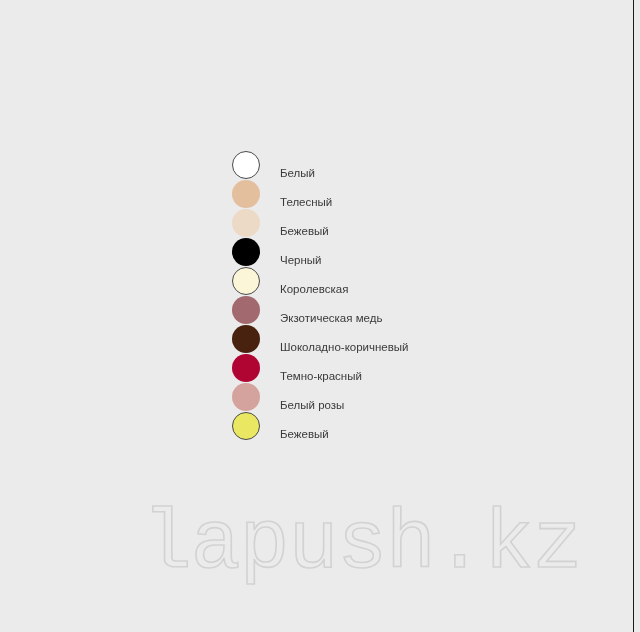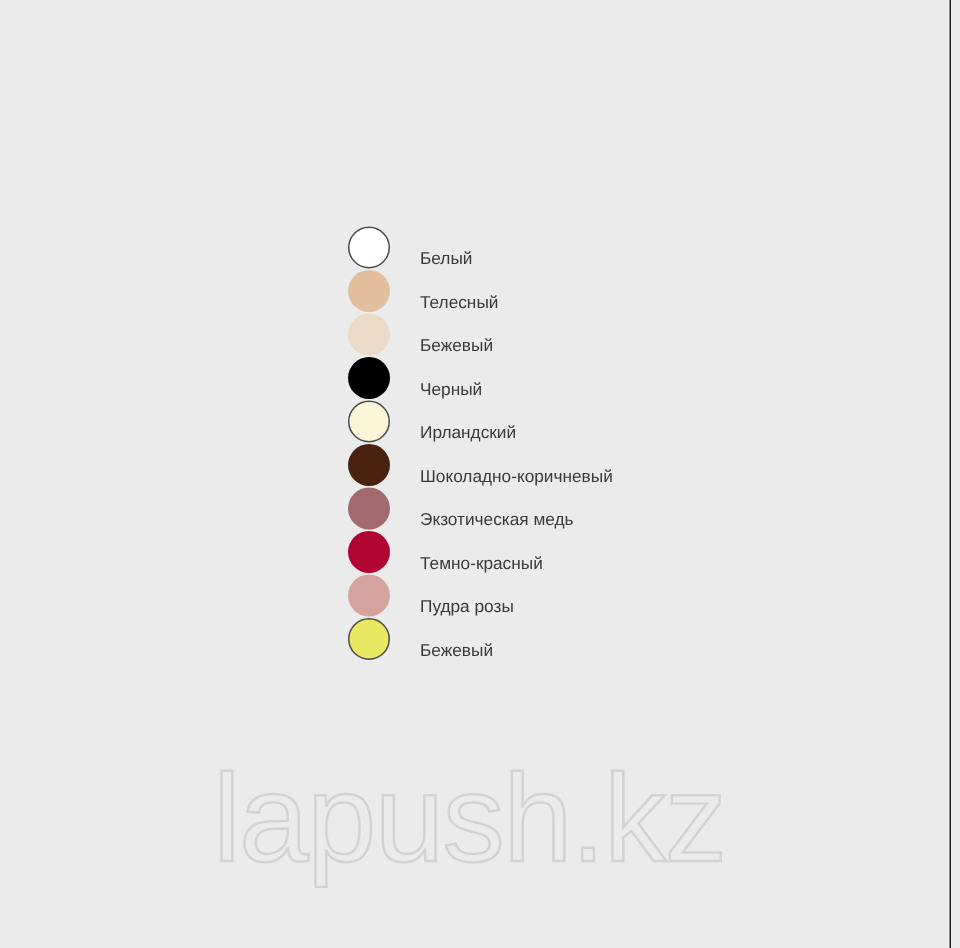--- a/index.html
+++ b/index.html
@@ -65,21 +65,21 @@
     white-space: nowrap;
     position: relative;
     z-index: 3;
   }
   
   #watermark {
     position: absolute;
     left: 142px;
     top: 498px;
     font-size: 83px;
-    font-family: Liberation Sans, sans-serif;
+    font-family: Liberation Mono, monospace;
     font-weight: 400;
     letter-spacing: -1px;
     color: transparent;
     -webkit-text-stroke: 1.6px #d2d2d2;
     white-space: nowrap;
     z-index: 1;
     pointer-events: none;
     user-select: none;
     text-align: right;
   }
@@ -113,45 +113,45 @@
       <div class="legend-row">
         <div class="swatch-wrap">
           <span class="swatch" style="background: rgb(0, 0, 0);"></span>
         </div>
         <span class="legend-label">Черный</span>
       </div>
       <div class="legend-row">
         <div class="swatch-wrap">
           <span class="swatch outlined" style="background: rgb(251, 246, 216);"></span>
         </div>
-        <span class="legend-label">Ирландский</span>
+        <span class="legend-label">Королевская</span>
+      </div>
+      <div class="legend-row">
+        <div class="swatch-wrap">
+          <span class="swatch" style="background: rgb(162, 105, 110);"></span>
+        </div>
+        <span class="legend-label">Экзотическая медь</span>
       </div>
       <div class="legend-row">
         <div class="swatch-wrap">
           <span class="swatch" style="background: rgb(72, 33, 15);"></span>
         </div>
         <span class="legend-label">Шоколадно-коричневый</span>
-      </div>
-      <div class="legend-row">
-        <div class="swatch-wrap">
-          <span class="swatch" style="background: rgb(162, 105, 110);"></span>
-        </div>
-        <span class="legend-label">Экзотическая медь</span>
       </div>
       <div class="legend-row">
         <div class="swatch-wrap">
           <span class="swatch" style="background: rgb(176, 4, 50);"></span>
         </div>
         <span class="legend-label">Темно-красный</span>
       </div>
       <div class="legend-row">
         <div class="swatch-wrap">
           <span class="swatch" style="background: rgb(213, 163, 157);"></span>
         </div>
-        <span class="legend-label">Пудра розы</span>
+        <span class="legend-label">Белый розы</span>
       </div>
       <div class="legend-row">
         <div class="swatch-wrap">
           <span class="swatch outlined" style="background: rgb(234, 232, 98);"></span>
         </div>
         <span class="legend-label">Бежевый</span>
       </div>
     </div>
 
   <div id="right-edge-rule"></div>

